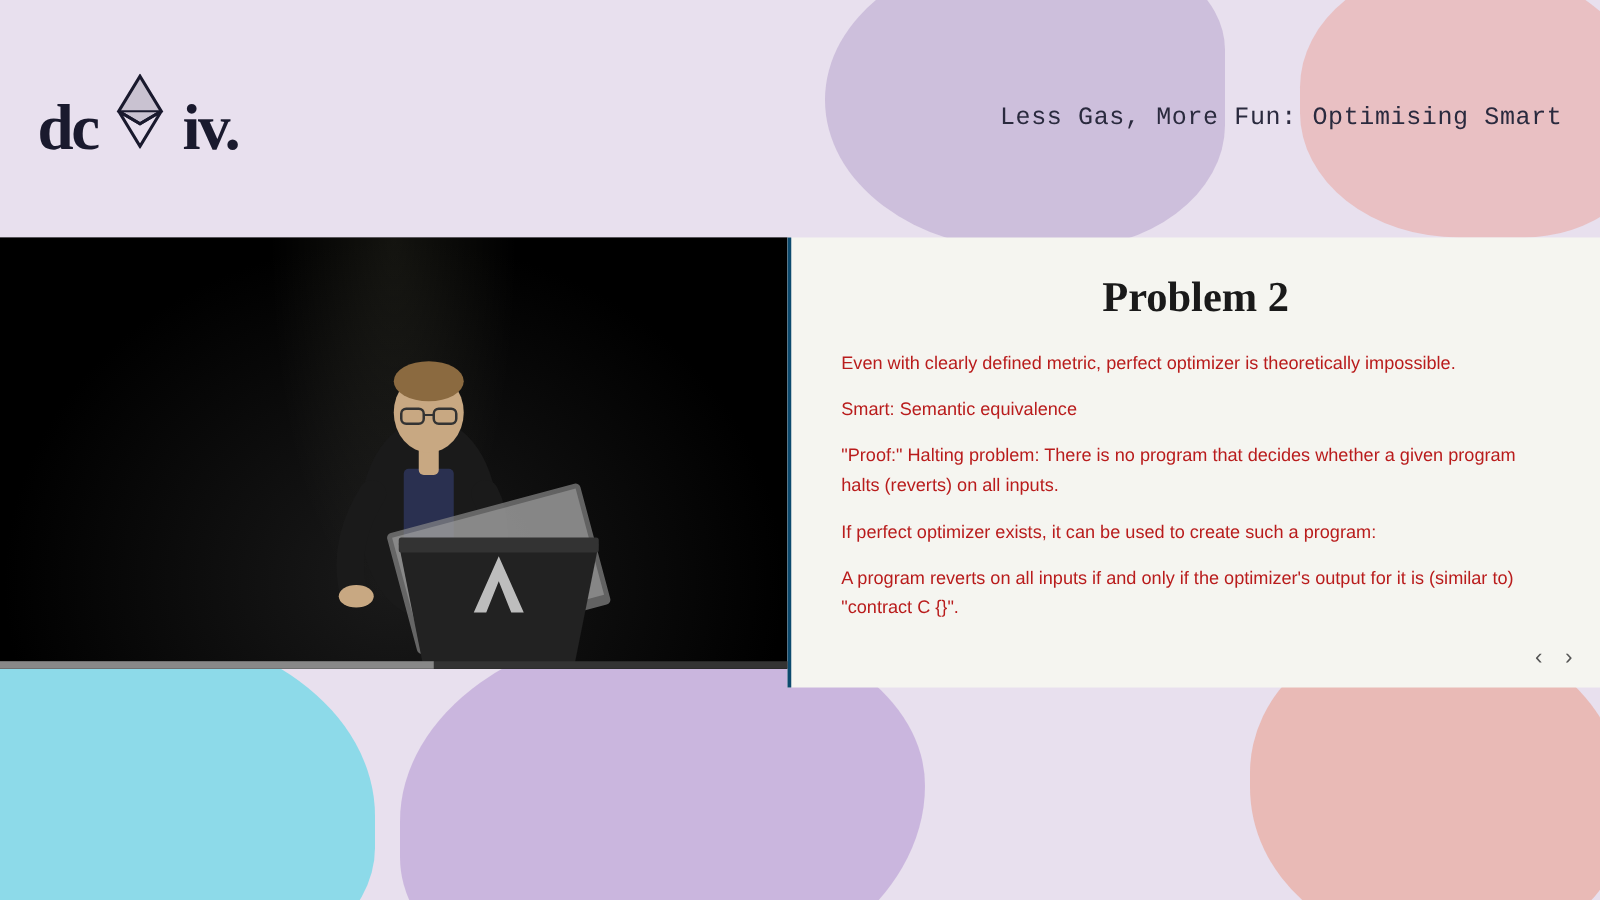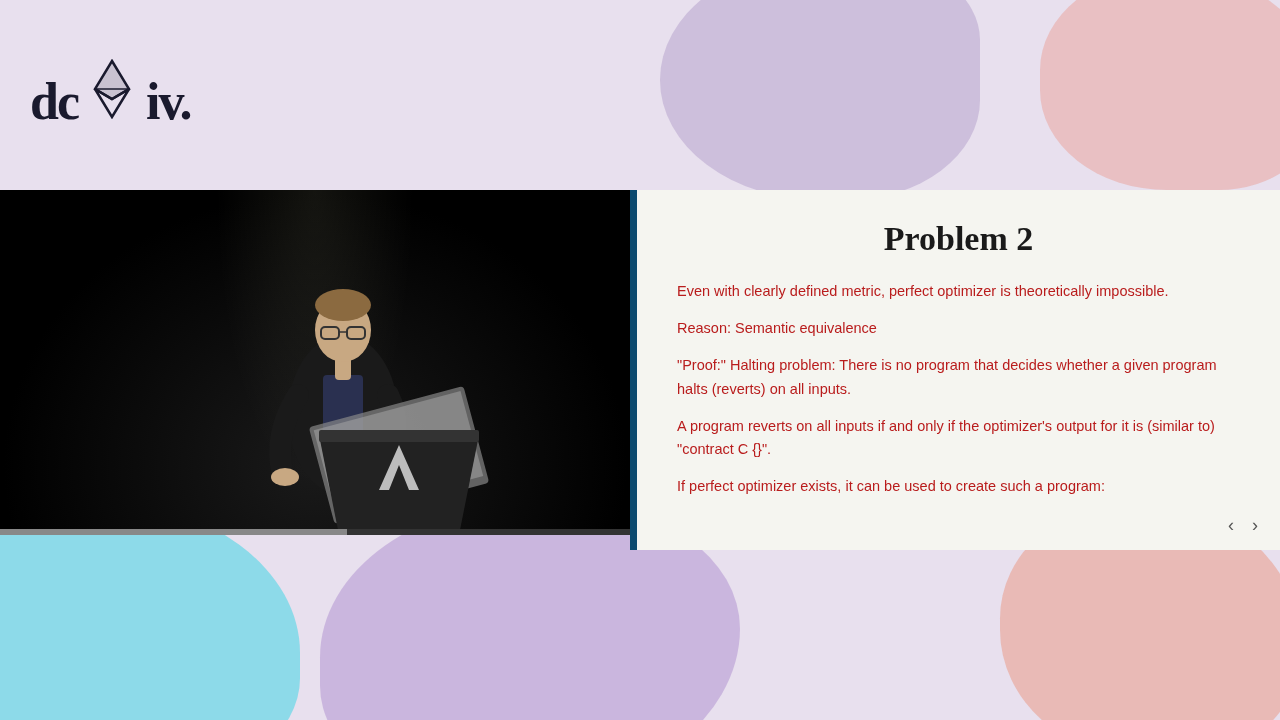--- a/index.html
+++ b/index.html
@@ -150,21 +150,21 @@
       position: relative;
       overflow: hidden;
     }
 
     
     .slide-panel {
       flex: 1;
       background: #f5f5f0;
       padding: 30px 40px 20px 40px;
       position: relative;
-      border-left: 7px solid #0c4a6e;
+      border-left: 3px solid #0c4a6e;
     }
 
     .slide-title {
       font-size: 34px;
       font-weight: 600;
       color: #1a1a1a;
       text-align: center;
       margin-bottom: 22px;
       font-family: Georgia, serif;
     }
@@ -238,21 +238,21 @@
           <polygon points="19,2 36,30 19,40 2,30" fill="#1a1a2e" opacity="0.15"></polygon>
           <line x1="2" y1="30" x2="36" y2="30" stroke="#1a1a2e" stroke-width="1.5"></line>
         </svg>
       </span>
       iv.
     </span>
   </div>
 
   <div class="header-right">
     <div class="talk-title">
-      <br>
+      <span>Less Gas, More Fun: Optimising Smart</span><br>
     </div>
   </div>
 </div>
 
 <div class="main-content">
 
   <div class="video-panel">
     <div class="video-inner">
 
       <div style="position:absolute;top:0;left:0;width:100%;height:100%;background:radial-gradient(ellipse at 50% 80%, #1a1a1a 0%, #000 70%);"></div>
@@ -301,24 +301,24 @@
 
     <div class="video-progress">
       <div class="progress-bar"></div>
     </div>
   </div>
 
   <div class="slide-panel">
     <h1 class="slide-title">Problem 2</h1>
     <div class="slide-body">
       <p class="slide-para">Even with clearly defined metric, perfect optimizer is theoretically impossible.</p>
-      <p class="slide-para">Reason: Semantic equivalence</p>
+      <p class="slide-para">Smart: Semantic equivalence</p>
       <p class="slide-para">"Proof:" Halting problem: There is no program that decides whether a given program halts (reverts) on all inputs.</p>
+      <p class="slide-para">If perfect optimizer exists, it can be used to create such a program:</p>
       <p class="slide-para">A program reverts on all inputs if and only if the optimizer's output for it is (similar to) "contract C {}".</p>
-      <p class="slide-para">If perfect optimizer exists, it can be used to create such a program:</p>
     </div>
 
     <div class="nav-arrows">
       <span class="nav-arrow">‹</span>
       <span class="nav-arrow">›</span>
     </div>
   </div>
 
 </div>
 

